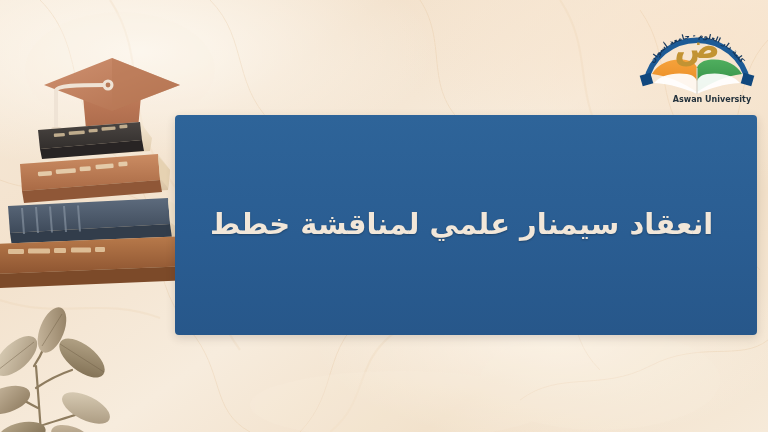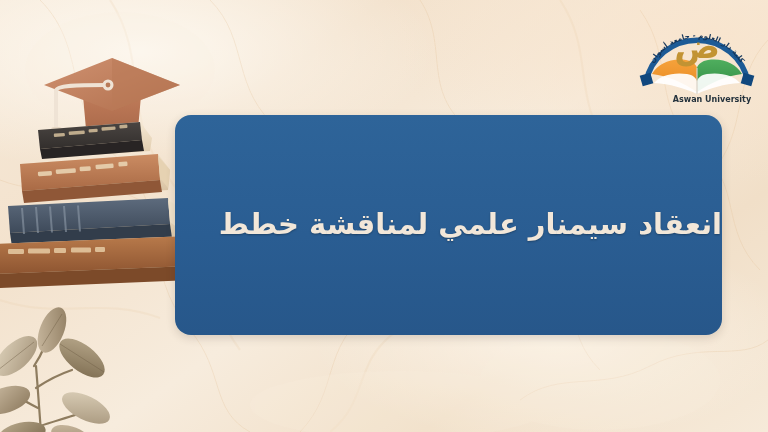--- a/index.html
+++ b/index.html
@@ -30,23 +30,23 @@
   .books svg{width:100%;height:100%;display:block;}
 
   
   .leaves{position:absolute;left:-14px;top:296px;width:160px;height:150px;}
   .leaves svg{width:100%;height:100%;display:block;}
 
   
   .banner{
     position:absolute;left:175px;top:115px;width:547px;height:220px;
     background:linear-gradient(180deg,#2e6499 0%,#2a5d92 55%,#27578a 100%);
-    border-radius:16px;
+    border-radius:4px;
     box-shadow:0 3px 10px rgba(50,40,30,.16);
-    display:flex;align-items:center;justify-content:flex-start;
+    display:flex;align-items:center;justify-content:flex-end;padding-left:35px;
   }
   .banner-text{
     width:92%;text-align:center;direction:rtl;
     color:#f2e7d9;
     font-family:"DejaVu Sans","Liberation Sans",sans-serif;
     font-weight:bold;
     font-size:30px;line-height:1.44;
     letter-spacing:0px;
     text-shadow:0 1px 2px rgba(0,0,0,.28);
   }

